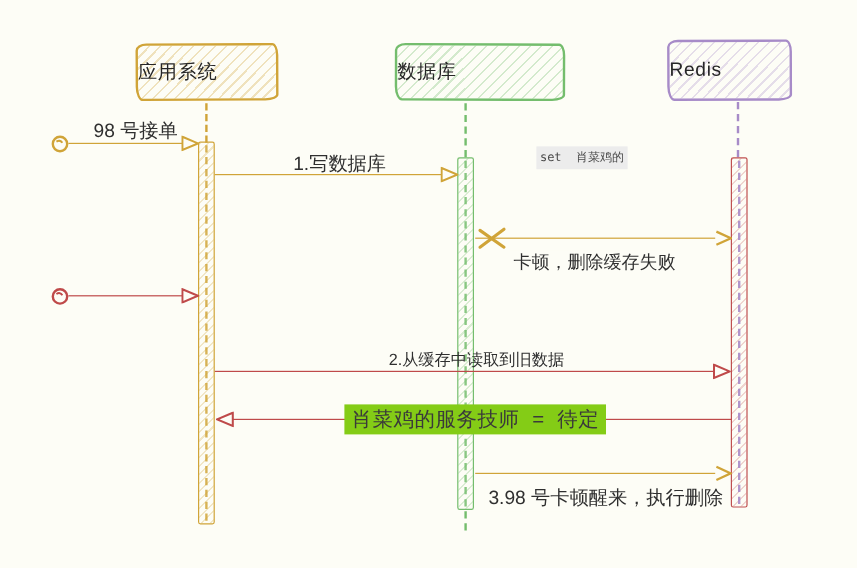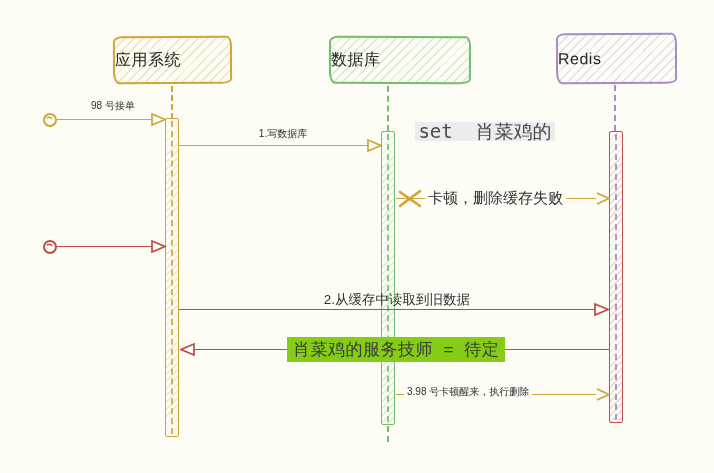--- a/index.html
+++ b/index.html
@@ -22,21 +22,21 @@
   .actor{
     position:absolute;box-sizing:border-box;border:2px solid;
     border-radius:9px 5px 11px 6px / 6px 10px 5px 12px;
     display:flex;align-items:center;justify-content:flex-start;
     font-size:16px;color:#262626;letter-spacing:.5px;
   }
   .actor.app{left:113px;top:36px;width:119px;height:48px;border-color:var(--yellow);
     background:repeating-linear-gradient(135deg,rgba(208,164,56,.30) 0 1.3px,transparent 1.3px 6.5px);transform:rotate(-.25deg);}
   .actor.db{left:329px;top:36px;width:142px;height:48px;border-color:var(--green);
     background:repeating-linear-gradient(135deg,rgba(116,189,109,.30) 0 1.3px,transparent 1.3px 6.5px);transform:rotate(.2deg);}
-  .actor.redis{left:556px;top:33px;width:121px;height:51px;border-color:var(--purple);
+  .actor.redis{left:556px;top:33px;width:104px;height:51px;border-color:var(--purple);
     background:repeating-linear-gradient(135deg,rgba(167,139,200,.28) 0 1.3px,transparent 1.3px 6.5px);transform:rotate(-.2deg);}
   
   .lifeline{position:absolute;width:0;border-left:2px dashed;}
   .ll-app{left:171px;top:86px;height:33px;border-color:var(--yellow);}
   .ll-db{left:387px;top:86px;height:45px;border-color:var(--green);}
   .ll-db-bottom{left:387px;top:426px;height:16px;border-color:var(--green);}
   .ll-redis{left:614px;top:85px;height:46px;border-color:var(--purple);}
   
   .bar{position:absolute;box-sizing:border-box;width:14px;border:1.6px solid;border-radius:2px;}
   .bar .spine{position:absolute;left:4.6px;top:2px;bottom:2px;width:0;border-left:2px dashed;}
@@ -46,31 +46,31 @@
   .bar.db{left:381px;top:131px;height:294px;border-color:var(--green);
     background:repeating-linear-gradient(135deg,rgba(116,189,109,.25) 0 1.2px,transparent 1.2px 5px);}
   .bar.db .spine{border-color:rgba(116,189,109,.85);}
   .bar.redis{left:609px;top:131px;height:292px;border-color:#c05050;
     background:repeating-linear-gradient(135deg,rgba(191,74,74,.22) 0 1.2px,transparent 1.2px 5px);}
   .bar.redis .spine{border-color:rgba(167,139,200,.9);}
   
   .mline{position:absolute;height:0;border-top:1.8px solid;}
   .mline.y{border-color:var(--yellow);}
   .mline.r{border-color:var(--red);}
-  .mlabel{position:absolute;font-size:10px;color:var(--ink);white-space:pre;text-align:center;}
-  .onLine{background:var(--bg);padding:0 3px;z-index:3;}
+  .mlabel{position:absolute;font-size:16px;color:var(--ink);white-space:pre;text-align:center;}
+  .onLine{background:var(--bg);padding:0 3px;z-index:3;margin-top:20px;}
   .head{position:absolute;z-index:2;}
   .bigreturn{
     position:absolute;left:287px;top:337px;font-size:17px;color:#3a3a3a;
     background:#84cc16;padding:1px 6px;white-space:pre;z-index:3;letter-spacing:.5px;
   }
   .setnote{
     position:absolute;left:405px;top:122px;width:160px;text-align:center;
     font-family:"DejaVu Sans Mono","Liberation Mono",monospace;
-    font-size:19px;color:var(--code-ink);line-height:19px;
+    font-size:10px;color:var(--code-ink);line-height:19px;
   }
   .setnote span{background:var(--code-bg);padding:0 3px;white-space:pre;display:inline-block;margin-bottom:1px;}
 </style>
 </head>
 <body>
 
 <div id="canvas">
 
   <div class="actor app">
     <span>应用系统</span>

